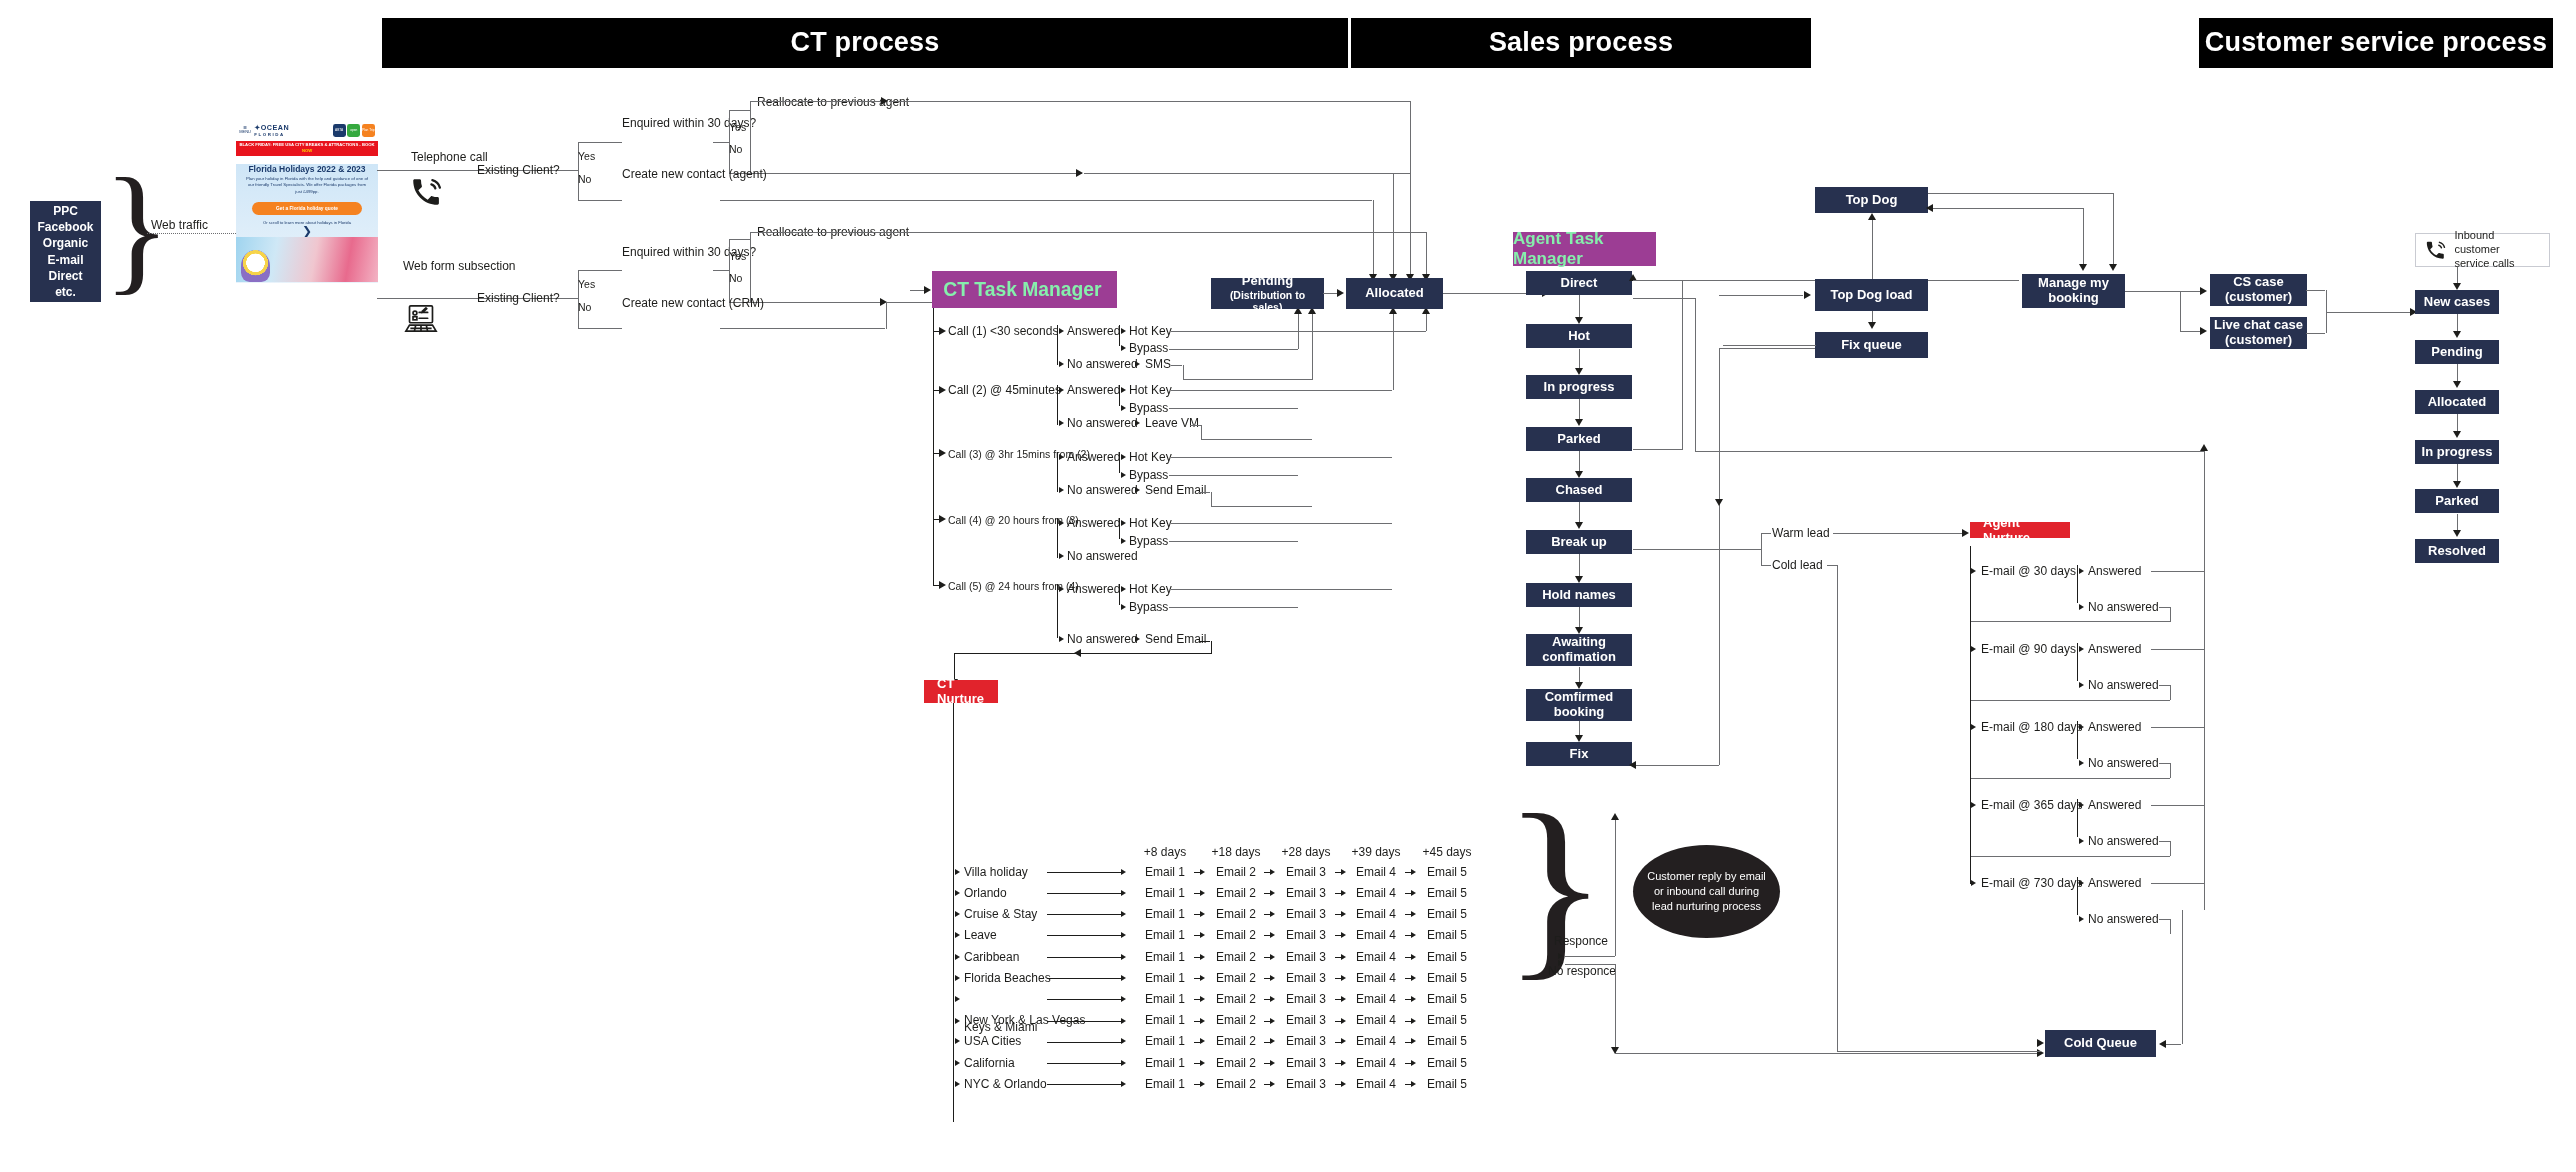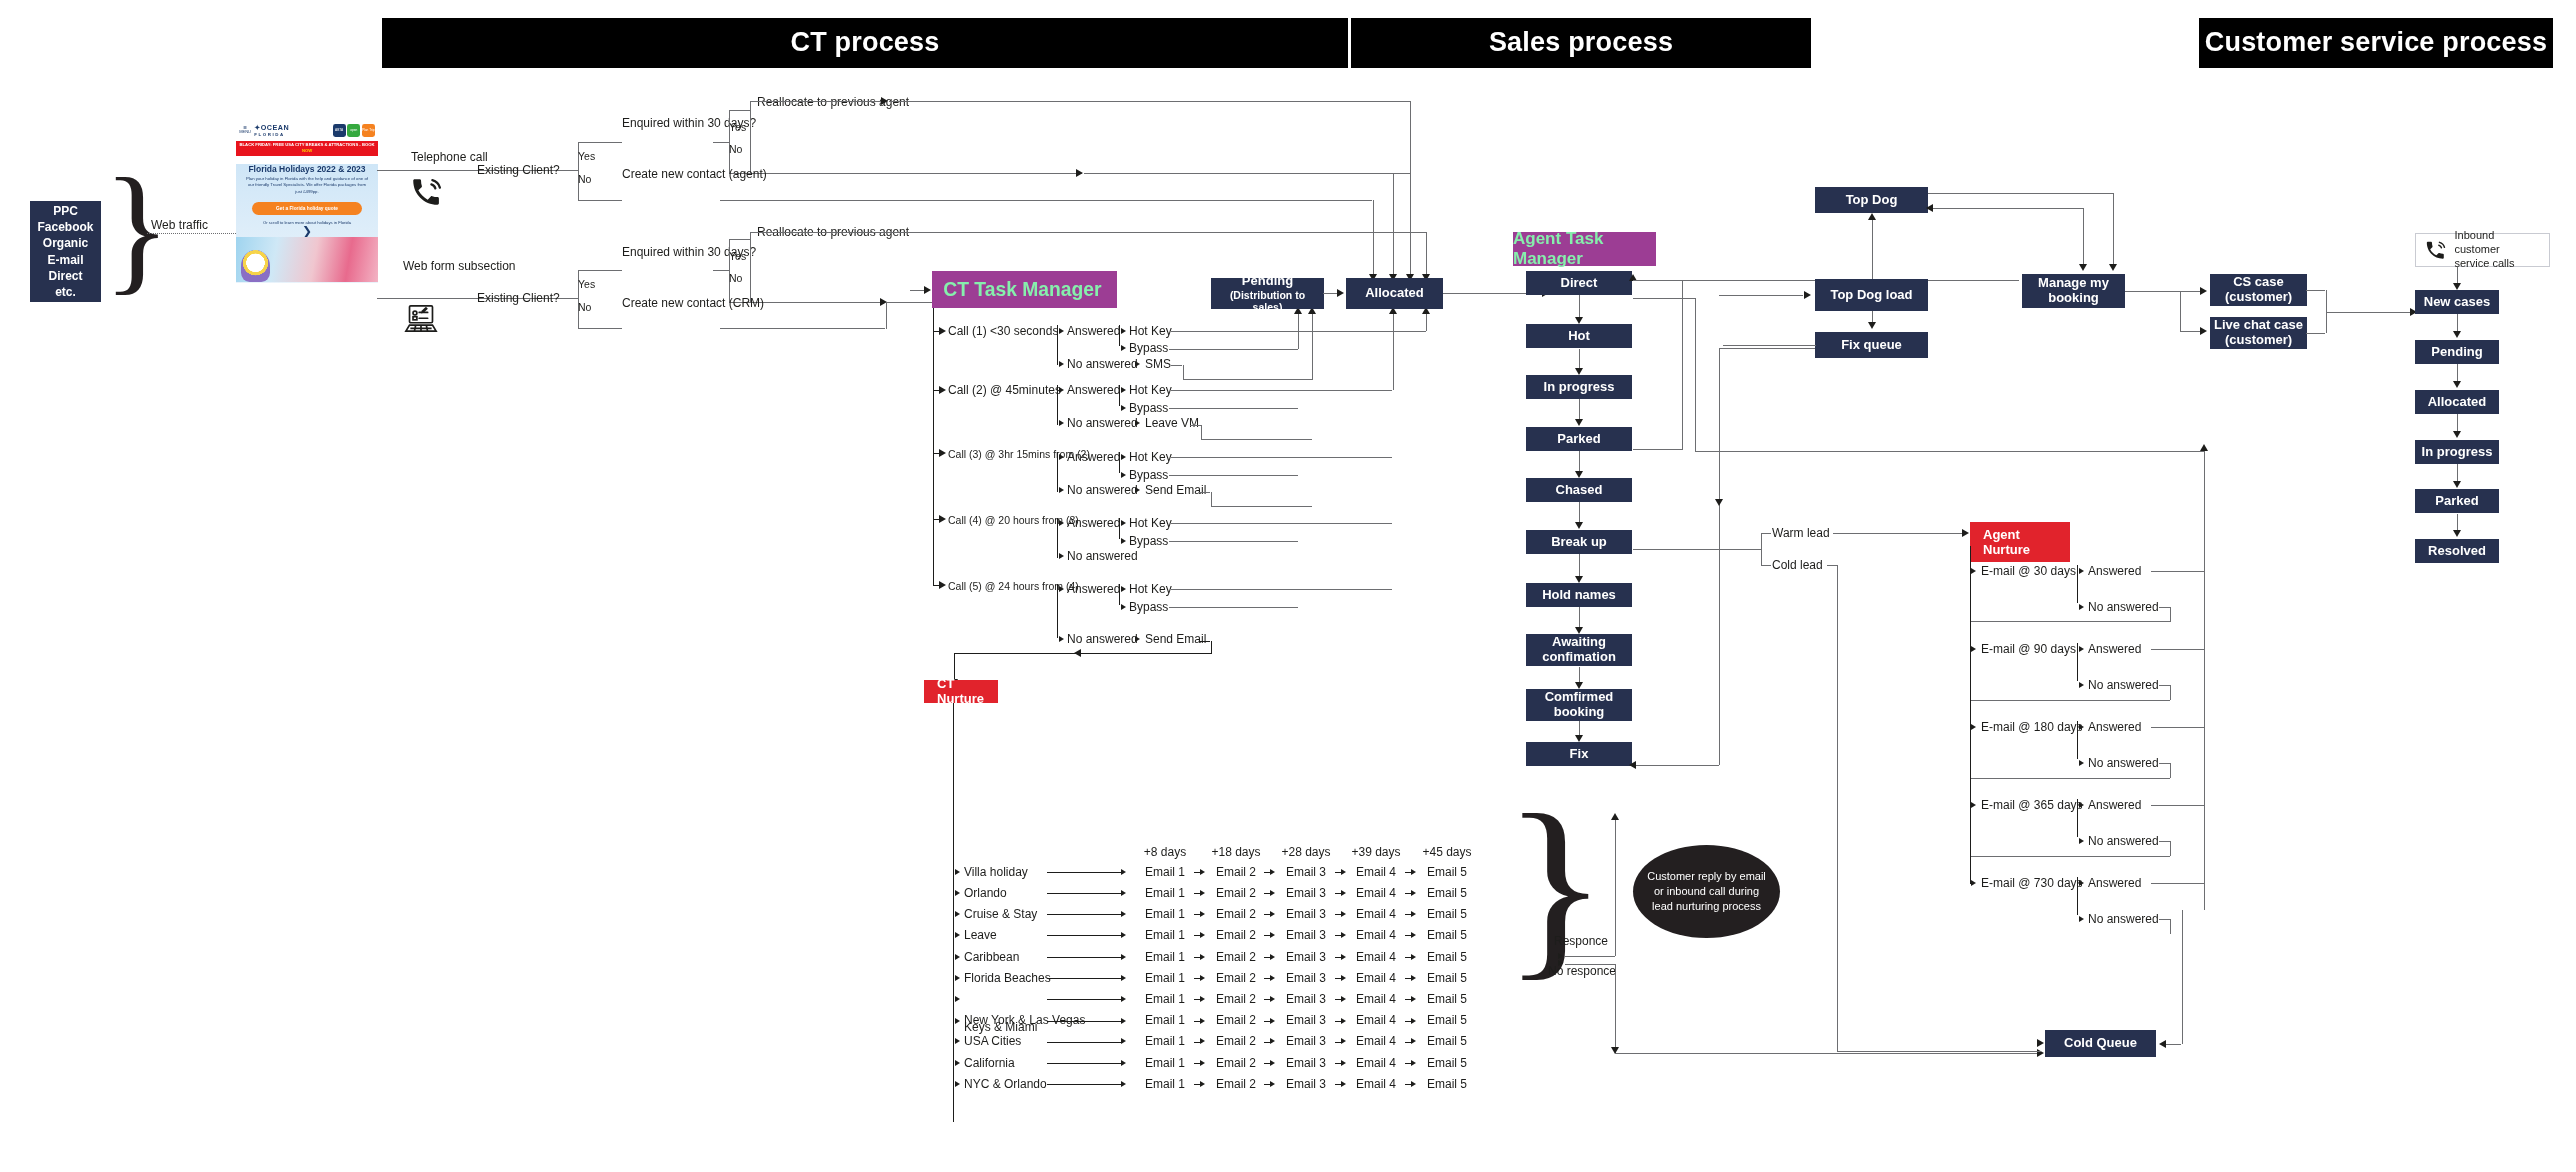--- a/index.html
+++ b/index.html
@@ -836,21 +836,21 @@
       <div class="arw d" style="left:2453px; top:431px;"></div>
       <div class="nbox" style="left:2415px; top:440px; width:84px; height:24px;">In progress</div>
       <div class="ln v" style="left:2457px; top:464px; height:17.7px;"></div>
       <div class="arw d" style="left:2453px; top:481px;"></div>
       <div class="nbox" style="left:2415px; top:489px; width:84px; height:24px;">Parked</div>
       <div class="ln v" style="left:2457px; top:514px; height:17.7px;"></div>
       <div class="arw d" style="left:2453px; top:530px;"></div>
       <div class="nbox" style="left:2415px; top:539px; width:84px; height:24px;">Resolved</div>
     </div>
 
-  <div class="rbox" style="left:1970px; top:522px; width:100px; height:40px;">
+  <div class="rbox" style="left:1970px; top:522px; width:100px; height:16px;">
     <span>Agent Nurture</span>
   </div>
   <div class="ln v dk" style="left:1970px; top:546px; height:338px; width:1px;"></div>
   <div id="nurture-steps">
       <div class="arw sm r" style="left:1971px; top:568px;"></div>
       <div class="tx" style="left:1981px; top:564px;">E-mail @ 30 days</div>
       <div class="ln v dk" style="left:2077px; top:565px; height:38px; width:1px;"></div>
       <div class="arw sm r" style="left:2079px; top:568px;"></div>
       <div class="tx" style="left:2088px; top:564px;">Answered</div>
       <div class="ln h" style="left:2151px; top:571px; width:53px;"></div>

